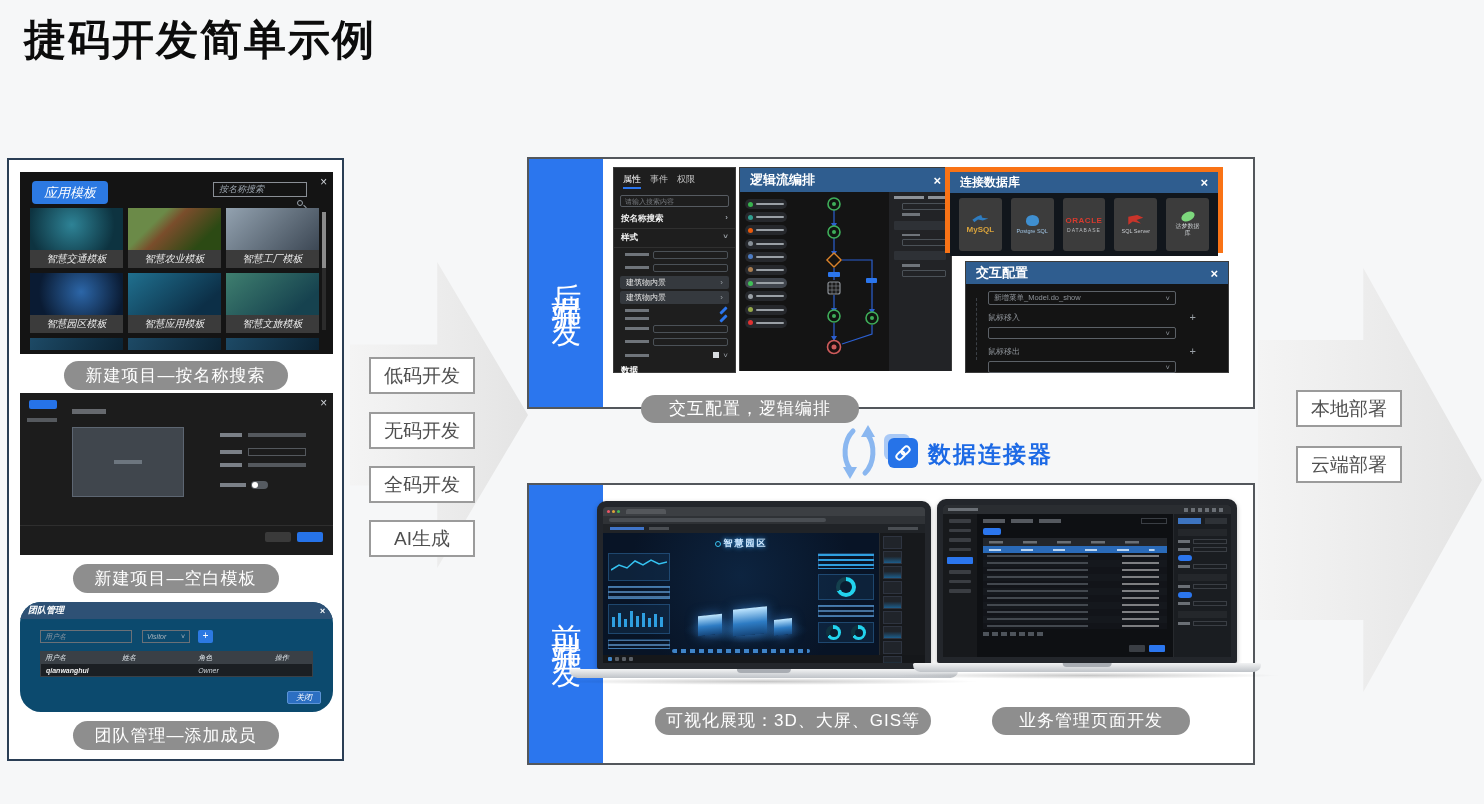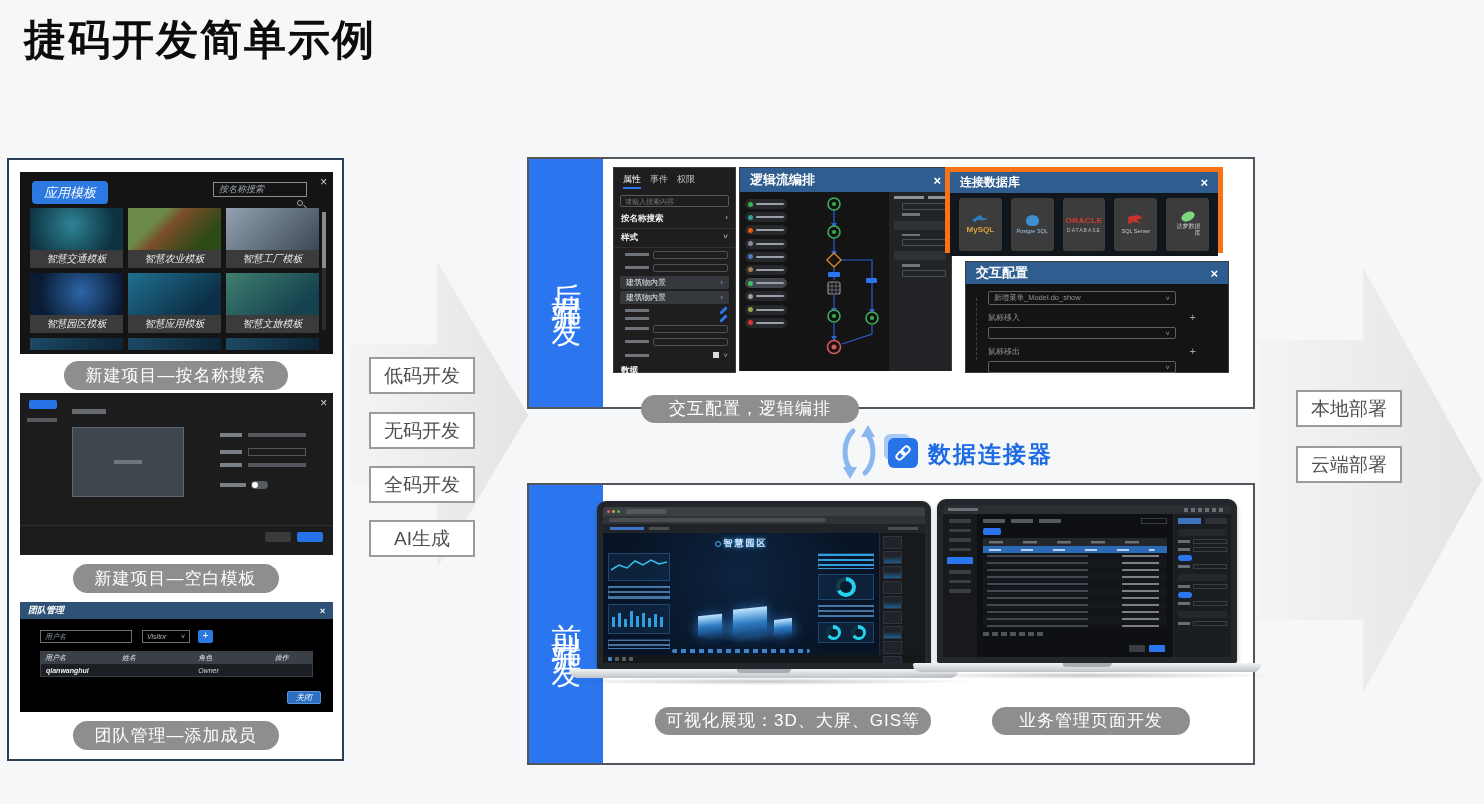--- a/index.html
+++ b/index.html
@@ -55,21 +55,21 @@
   #blank-toggle .l { width:26px; height:3.5px; background:#7b8087; }
   #blank-toggle .tg { width:17px; height:8px; background:#565b61; border-radius:4px; position:relative; }
   #blank-toggle .tg::after { content:""; position:absolute; left:1px; top:1px; width:6px; height:6px; background:#fff; border-radius:50%; }
   #shot-blank .footer-line { position:absolute; left:0; right:0; top:132px; height:1px; background:#2e2e2e; }
   #shot-blank .btns { position:absolute; right:10px; top:139px; display:flex; gap:6px; }
   #shot-blank .btns i { width:26px; height:10px; border-radius:2px; }
   #shot-blank .btns .g { background:#3a3a3a; }
   #shot-blank .btns .b { background:#2673e8; }
 
   
-  #shot-team { top:442px; height:110px; background:#000000; }
+  #shot-team { top:442px; height:110px; background:#0c4a6e;border-radius:21px; }
   #team-titlebar { height:17px; background:#2e5175; color:#fff; font-size:9px; font-weight:bold;
                    display:flex; justify-content:space-between; align-items:center; padding:0 8px; }
   #team-user-input { position:absolute; left:20px; top:28px; width:92px; height:13px; border:1px solid #6a7077;
                      color:#8b96a2; font-size:7px; line-height:12px; padding-left:4px; }
   #team-role { position:absolute; left:122px; top:28px; width:48px; height:13px; border:1px solid #6a7077;
                color:#aab4bd; font-size:7px; line-height:12px; padding:0 4px; display:flex; justify-content:space-between; }
   #team-add { position:absolute; left:178px; top:28px; width:15px; height:13px; background:#2c79e2; border-radius:2px;
               color:#fff; font-size:10px; line-height:12px; text-align:center; }
   #team-table { position:absolute; left:20px; top:49px; width:273px; font-size:7px; }
   #team-table .thead { display:flex; background:#3a4046; color:#dde3e8; height:13px; line-height:13px; }
@@ -140,21 +140,21 @@
   #logic-props .hrow i { height:3px; background:#8d9298; flex:1; }
   #logic-props .sec { height:9px; background:#2e3136; border-radius:1px; margin:5px 0 4px; }
   #logic-props .fld { height:7px; border:1px solid #4b5157; border-radius:1px; margin:3px 0 3px 8px; }
   #logic-props .lbl { width:18px; height:2.5px; background:#6f747a; margin-left:8px; }
 
   
   #db-panel { left:416px; top:8px; width:278px; height:86px; border:5px solid #f97316; }
   #db-panel .ptitle { height:21px; font-size:12px; }
   #db-body { height:63px; background:#11161c; display:flex; gap:9px; padding:5px 9px; }
   .db-tile { width:46px; height:53px; background:#3c3c3c; border-radius:3px; display:flex; flex-direction:column;
-             align-items:center; justify-content:center; gap:2px; text-align:right; }
+             align-items:center; justify-content:center; gap:2px; text-align:center; }
   .db-mysql { font-size:8px; font-weight:bold; color:#d9a33c; }
   .dolphin { width:16px; height:8px; background:#2e7cc0; clip-path:polygon(0 60%,30% 18%,55% 0,62% 35%,100% 45%,65% 68%,35% 55%,12% 92%); }
   .elephant { width:13px; height:11px; background:#3f8fd0; border-radius:55% 55% 45% 45%; }
   .db-pg { font-size:5.5px; color:#9fc3e2; }
   .db-oracle { font-size:8px; font-weight:bold; color:#d63b2f; letter-spacing:.5px; }
   .db-oracle-sub { font-size:5px; color:#b9bcbf; letter-spacing:1px; }
   .flagshape { width:15px; height:11px; background:#c9342a; clip-path:polygon(0 15%,60% 0,100% 25%,55% 45%,85% 78%,30% 60%,0 88%); }
   .db-mssql { font-size:5.5px; color:#c8cbcf; }
   .bean { width:14px; height:9px; background:#7dd87d; border-radius:50%; transform:rotate(-25deg); }
   .db-dm { font-size:6px; color:#cfd3d6; width:26px; line-height:1.25; }

